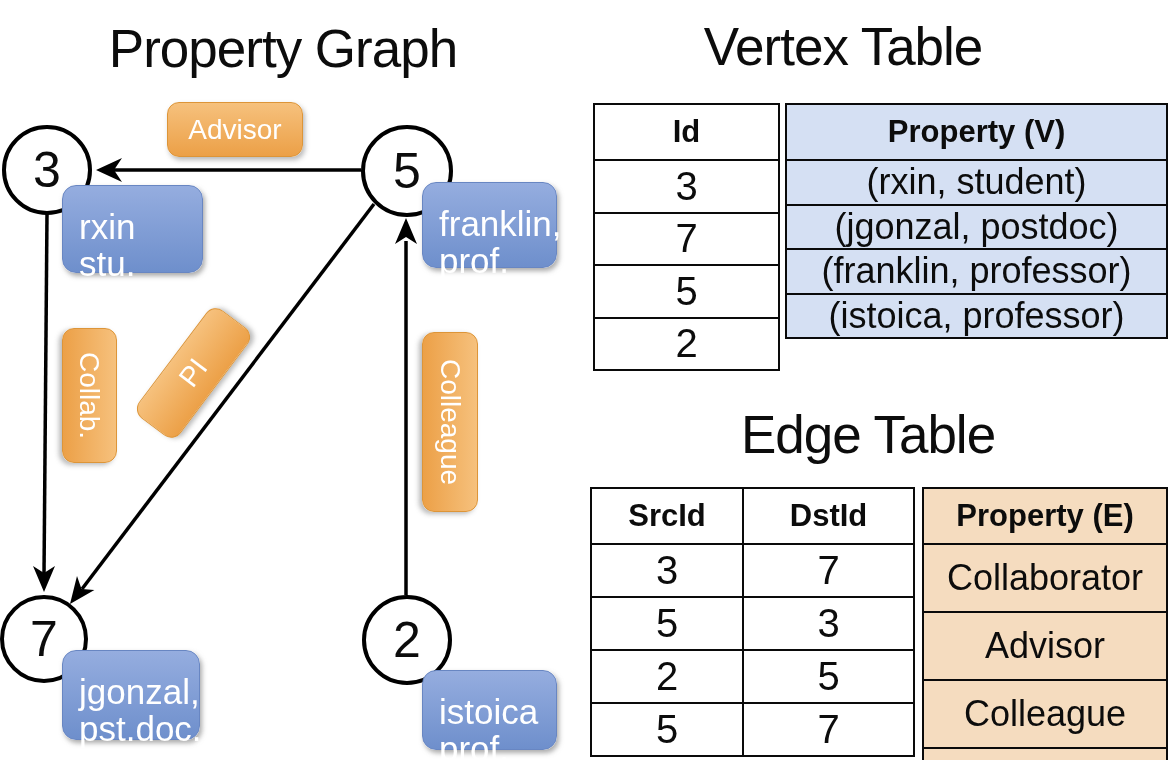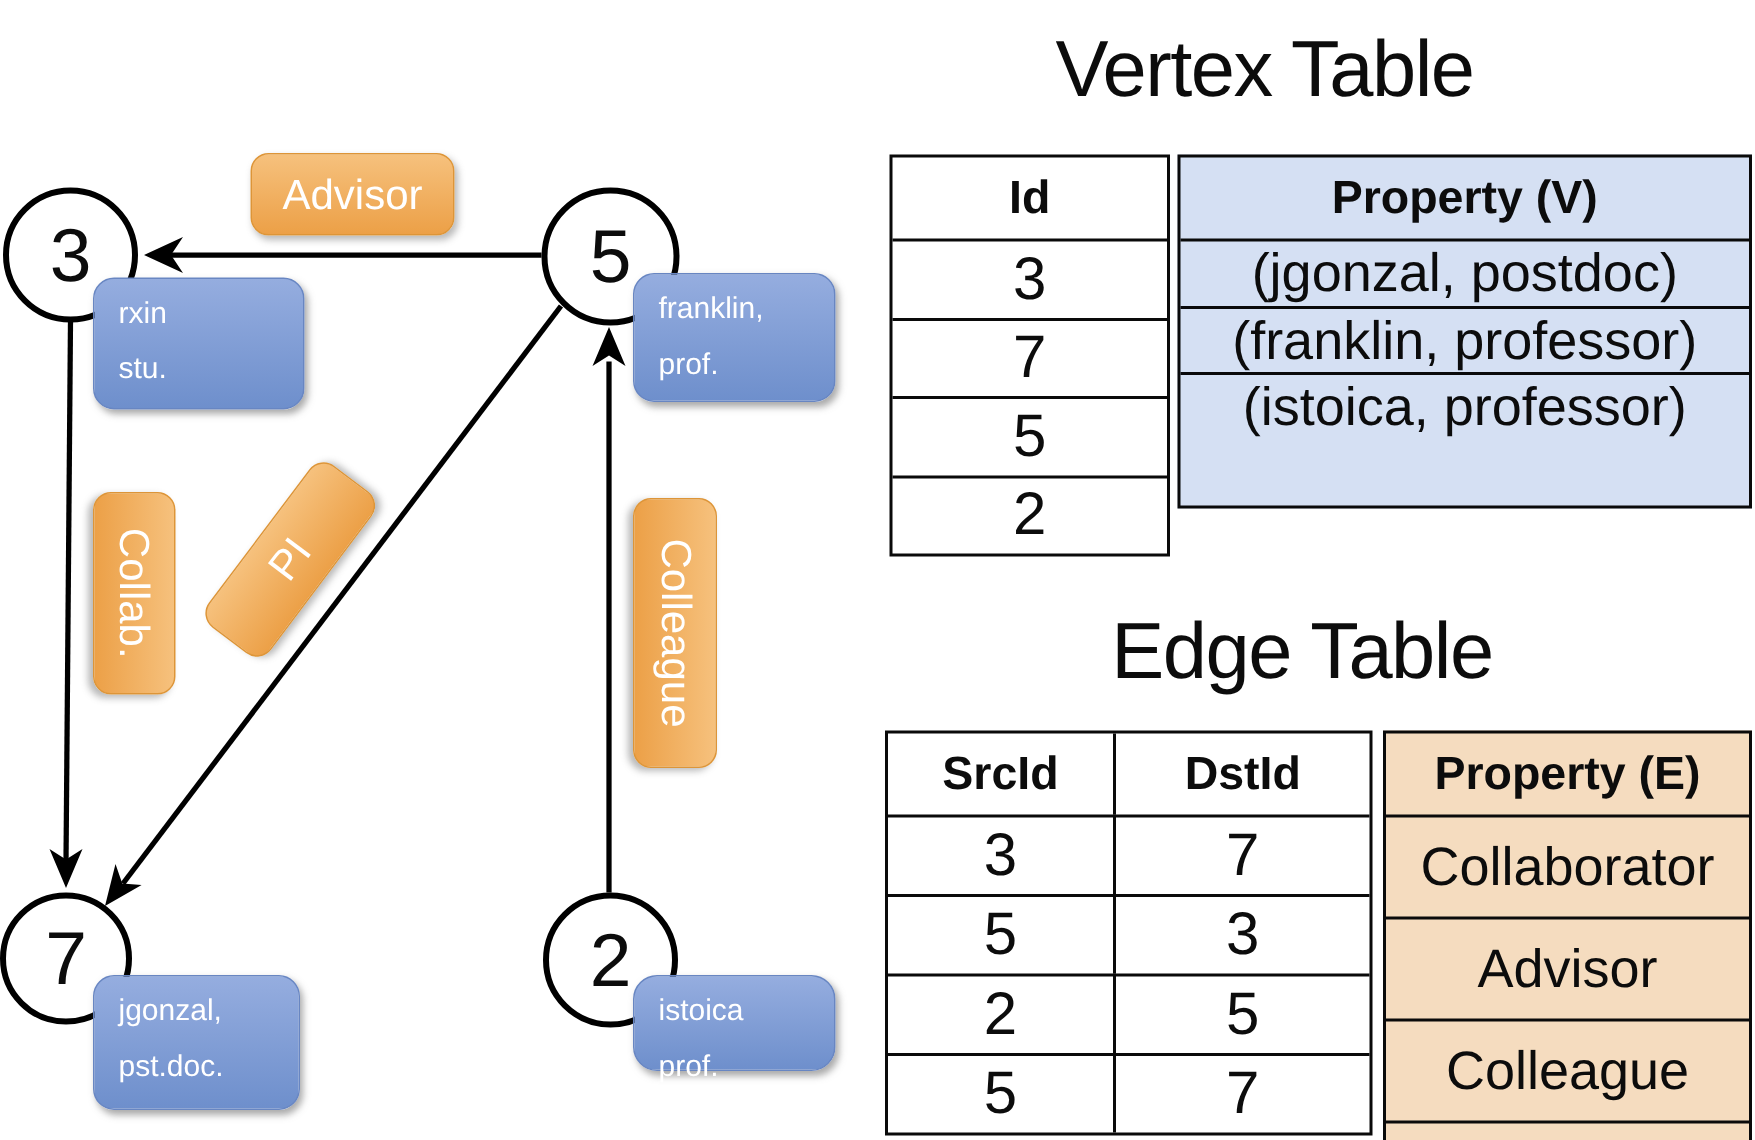--- a/index.html
+++ b/index.html
@@ -35,23 +35,23 @@
     font-weight: 400;
     color: #0c0c0c;
   }
   .vprop-box {
     position: absolute;
     border-radius: 14px;
     background: linear-gradient(180deg, var(--blue_light), var(--blue_dark));
     border: 1px solid var(--blue_border);
     box-shadow: 2px 3px 5px rgba(100,100,100,0.55);
     color: #ffffff;
-    font-size: 20px;
+    font-size: 35px;
     line-height: 37px;
-    padding: 5px 0 0 16px;
+    padding: 22px 0 0 16px;
   }
   .eprop-box {
     position: absolute;
     border-radius: 12px;
     background: linear-gradient(180deg, var(--orange_light), var(--orange_dark));
     border: 1px solid var(--orange_border);
     box-shadow: 2px 3px 5px rgba(100,100,100,0.45);
     color: #ffffff;
     font-size: 28px;
     display: flex;
@@ -82,20 +82,21 @@
   .tbl.blue-fill { background: var(--vertex_cell_bg); }
   .tbl.peach-fill { background: var(--edge_cell_bg); }
 </style>
 </head>
 <body>
 
 <div id="stage">
 
   <div id="graph-panel">
 
+    <div class="title" style="left:23px; top:18px; width:520px;">Property Graph</div>
 
     <svg id="edge-arrows" width="585" height="760" viewBox="0 0 585 760">
 
       <line x1="361" y1="170" x2="114" y2="170" stroke="#000" stroke-width="3.5"></line>
       <polygon points="96,170 122,158 114,170 122,182" fill="#000"></polygon>
 
       <line x1="47" y1="214" x2="44" y2="575" stroke="#000" stroke-width="3.5"></line>
       <polygon points="44,592 33,566 44,573 55,566" fill="#000"></polygon>
 
       <line x1="374" y1="204" x2="82" y2="589" stroke="#000" stroke-width="3.5"></line>
@@ -136,38 +137,39 @@
       <div>stu.</div>
     </div>
     <div class="vprop-box" style="left:422px; top:182px; width:135px; height:86px;">
       <div>franklin,</div>
       <div>prof.</div>
     </div>
     <div class="vprop-box" style="left:62px; top:650px; width:138px; height:90px;">
       <div>jgonzal,</div>
       <div>pst.doc.</div>
     </div>
-    <div class="vprop-box" style="left:422px; top:650px; width:135px; height:64px;border-radius:16px;">
+    <div class="vprop-box" style="left:422px; top:670px; width:135px; height:80px;">
       <div>istoica</div>
       <div>prof.</div>
     </div>
   </div>
 
   <div class="title" style="left:593px; top:16px; width:500px;">Vertex Table</div>
 
   <div class="tbl" style="left:593px; top:103px; width:187px; height:268px; grid-template-rows:54px repeat(4,1fr);">
     <div class="cell hdr row0">Id</div>
     <div class="cell num">3</div>
     <div class="cell num">7</div>
     <div class="cell num">5</div>
     <div class="cell num">2</div>
   </div>
 
   <div class="tbl blue-fill" style="left:785px; top:103px; width:383px; height:236px; grid-template-rows:54px repeat(4,1fr);">
     <div class="cell hdr row0">Property (V)</div>
+    <div class="cell">(rxin, student)</div>
     <div class="cell">(jgonzal, postdoc)</div>
     <div class="cell">(franklin, professor)</div>
     <div class="cell">(istoica, professor)</div>
   </div>
 
   <div class="title" style="left:618px; top:404px; width:500px;">Edge Table</div>
 
   <div class="tbl" style="left:590px; top:487px; width:325px; height:270px; grid-template-columns:150px 1fr; grid-template-rows:54px repeat(4,1fr);">
     <div class="cell hdr row0">SrcId</div>
     <div class="cell hdr row0 col1">DstId</div>

